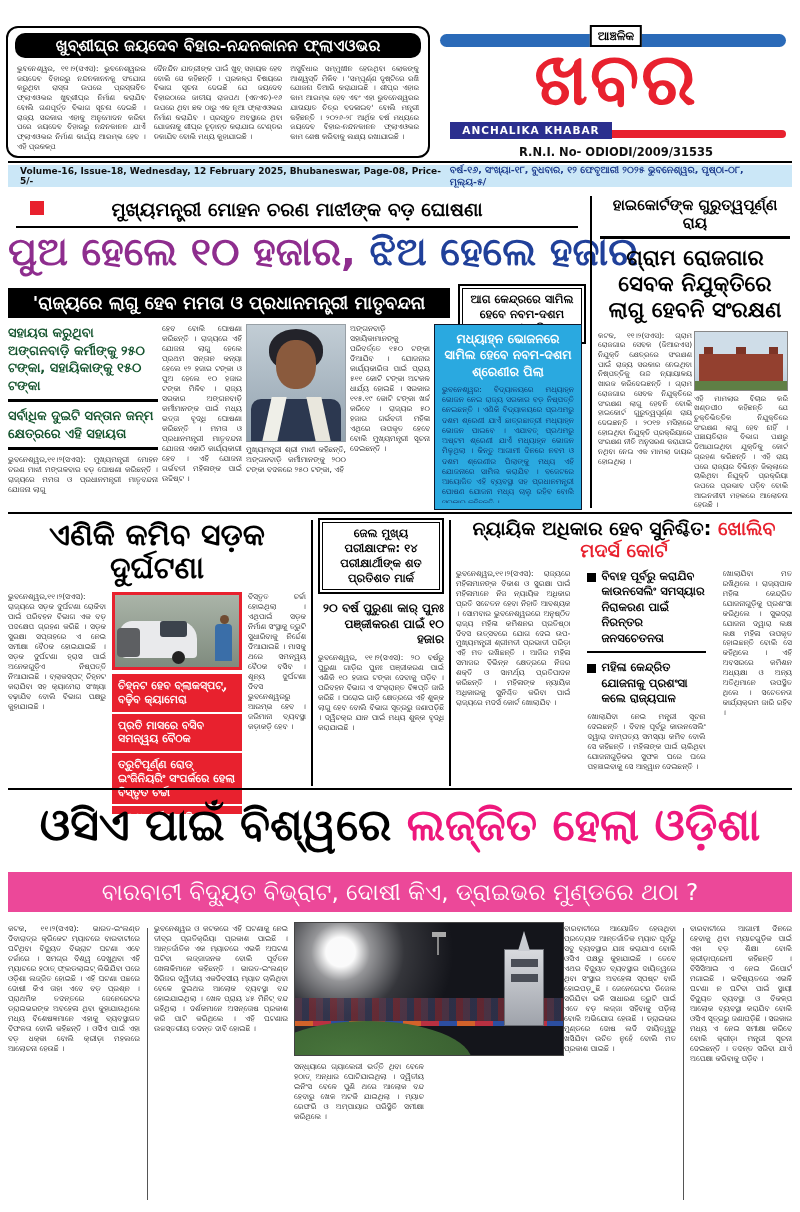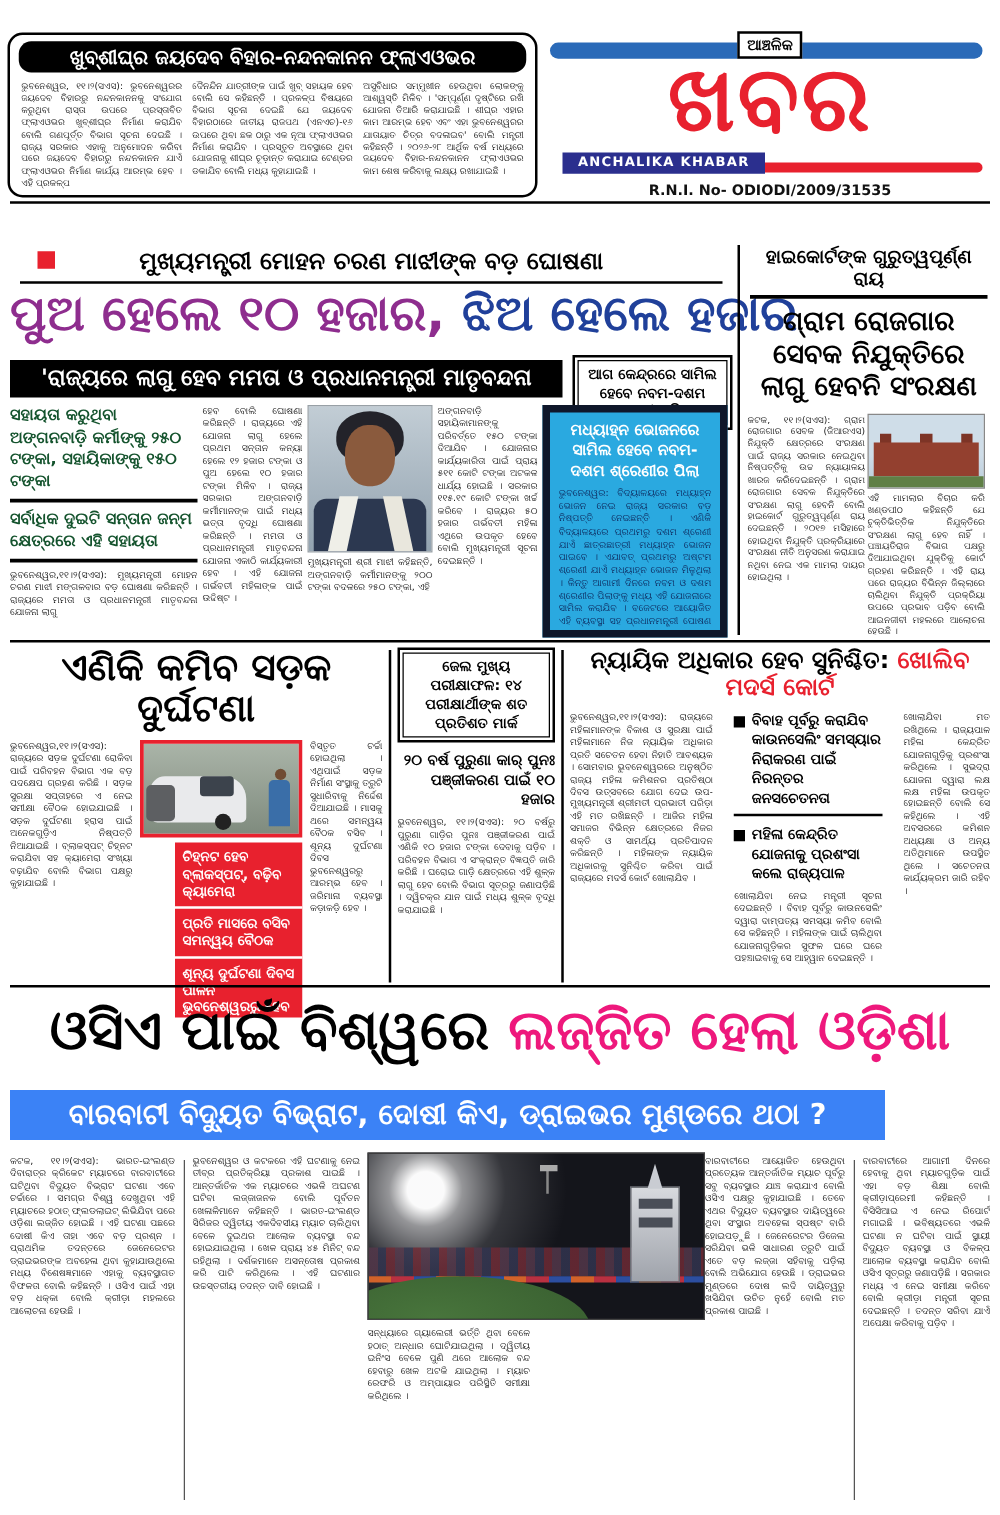--- a/index.html
+++ b/index.html
@@ -52,21 +52,21 @@
 
   
   .photo-cm{position:relative;width:100%;height:118px;background:linear-gradient(180deg,#c2cdd5,#93a3b0);border:1px solid #98a0a6;overflow:hidden;}
   .cm-hair{position:absolute;top:4px;left:22%;width:56%;height:36%;background:#23232a;border-radius:50% 50% 45% 45%;}
   .cm-face{position:absolute;top:13%;left:30%;width:40%;height:42%;background:#8a5a3d;border-radius:46%;}
   .cm-body{position:absolute;bottom:0;left:4%;width:92%;height:36%;background:#2c3850;border-radius:10px 10px 0 0;}
   .cm-stole-l{position:absolute;bottom:0;left:20%;width:15%;height:38%;background:#efefe8;transform:skewX(-12deg);}
   .cm-stole-r{position:absolute;bottom:0;right:20%;width:15%;height:38%;background:#e9e7dd;transform:skewX(12deg);}
 
   
-  .cyanbox{background:#2aa9e0;border:6px solid #0f172a;height:186px;padding:6px 7px;overflow:hidden;}
+  .cyanbox{background:#2aa9e0;border:1px solid #0f172a;height:186px;padding:6px 7px;overflow:hidden;}
   .cb-title{color:#fff;font-weight:700;font-size:12.5px;line-height:1.3;text-align:center;margin-bottom:5px;}
   .cb-body{font-size:7.6px;line-height:1.35;color:#0e2a5e;text-align:justify;overflow:hidden;height:118px;}
 
   
   .hc{position:absolute;left:598px;top:192px;width:194px;height:318px;}
   .hc-kicker{font-weight:700;font-size:15px;text-align:center;border-bottom:3px solid #000;padding-bottom:4px;margin:4px 2px 0;}
   .hc-headline{font-weight:700;font-size:21.5px;line-height:1.22;text-align:center;margin-top:6px;}
   .hc-cols{display:flex;gap:2px;margin-top:7px;}
   .hc-cols .t{width:94px;height:196px;font-size:7.3px;}
   .photo-hc{position:relative;width:100%;height:60px;background:linear-gradient(180deg,#cfdde8 55%,#b9cbd8);border:1px solid #888;overflow:hidden;margin-bottom:3px;}
@@ -80,21 +80,21 @@
   .acc-row{display:flex;gap:6px;margin-top:8px;height:222px;overflow:hidden;}
   .acc-c1{width:98px;} .acc-c2{width:130px;overflow:hidden;} .acc-c3{width:58px;}
   .acc-c1 .t,.acc-c3 .t{height:222px;}
   .photo-car{position:relative;height:78px;background:linear-gradient(180deg,#aab4a8,#7f8b7e);border:3px solid #e8212e;overflow:hidden;}
   .car-body{position:absolute;left:4%;bottom:12%;width:62%;height:52%;background:#e9eaec;border-radius:12px 18px 4px 6px;}
   .car-crush{position:absolute;left:2%;bottom:14%;width:18%;height:40%;background:#5d5f62;border-radius:4px;}
   .car-glass{position:absolute;left:36%;bottom:42%;width:22%;height:22%;background:#3c434c;border-radius:3px;}
   .car-wheel{position:absolute;left:46%;bottom:4%;width:13px;height:13px;background:#222;border-radius:50%;}
   .car-person{position:absolute;right:6%;bottom:8%;width:13%;height:52%;background:#3a6ea8;border-radius:4px 4px 0 0;}
   .car-head{position:absolute;right:8%;bottom:60%;width:9px;height:9px;background:#704c33;border-radius:50%;}
-  .panel{background:#e8212e;color:#fff;margin-top:4px;margin-left:28px;}
+  .panel{background:#e8212e;color:#fff;margin-top:4px;}
   .panel-item{padding:5px 6px;font-weight:700;font-size:11px;line-height:1.25;border-top:2px solid #fff;}
   .panel-item:first-child{border-top:none;}
 
   
   .centercol{position:absolute;left:318px;top:518px;width:126px;height:270px;}
   .jailbox{height:76px;}
   .veh-subhead{font-weight:700;font-size:12px;text-align:right;line-height:1.3;margin:7px 0 5px;}
   .centercol .t{height:140px;}
 
   
@@ -106,21 +106,21 @@
   .crt-c1 .t{height:234px;} .crt-c3 .t{height:234px;}
   .blt{display:flex;gap:5px;margin-bottom:5px;}
   .blt-sq{flex:0 0 9px;height:9px;background:#000;margin-top:4px;}
   .blt-tx{font-weight:700;font-size:11.5px;line-height:1.35;}
   .blt-rule{height:2px;background:#000;margin:3px 0 7px;}
   .crt-c2 .t{height:108px;margin-top:4px;}
 
   
   .bigline{position:absolute;left:8px;top:792px;width:784px;text-align:center;font-weight:700;font-size:44px;line-height:1.5;white-space:nowrap;}
   .pk{color:#ee187c;}
-  .blackbar{position:absolute;left:8px;top:872px;width:700px;height:40px;background:#3b82f6;color:#fff;font-weight:700;font-size:23px;text-align:center;line-height:40px;overflow:hidden;}
+  .blackbar{position:absolute;left:8px;top:872px;width:784px;height:40px;background:#ec4899;color:#fff;font-weight:400;font-size:23px;text-align:center;line-height:40px;overflow:hidden;}
   .bottom{position:absolute;left:8px;top:920px;width:784px;height:288px;}
   .b-col{position:absolute;top:4px;height:282px;}
   .b1{left:0;width:132px;} .b2{left:146px;width:134px;} .b5{left:556px;width:112px;} .b6{left:682px;width:102px;}
   .b-col .t{height:282px;}
   .bp1{position:absolute;left:286px;top:142px;width:130px;height:144px;}
   .bp2{position:absolute;left:424px;top:142px;width:132px;height:144px;}
   .bp1 .t,.bp2 .t{height:144px;}
   .bvr{position:absolute;top:8px;width:1px;height:272px;background:#555;}
 
   
@@ -154,20 +154,24 @@
     <div class="m-bar"></div>
     <div class="m-label">ଆଞ୍ଚଳିକ</div>
     <div class="m-logo">ଖବର</div>
     <div class="m-swoosh"></div>
     <div class="m-badge">ANCHALIKA KHABAR</div>
     <div class="m-rni">R.N.I. No- ODIODI/2009/31535</div>
   </div>
 
   <div class="topline"></div>
 
+  <div class="dateline">
+    <span class="dl-en">Volume-16, Issue-18, Wednesday, 12 February 2025, Bhubaneswar, Page-08, Price-5/-</span>
+    <span class="dl-od">ବର୍ଷ-୧୬, ସଂଖ୍ୟା-୧୮, ବୁଧବାର, ୧୨ ଫେବୃଆରୀ ୨୦୨୫ ଭୁବନେଶ୍ୱର, ପୃଷ୍ଠା-୦୮, ମୂଲ୍ୟ-୫/</span>
+  </div>
 
   <div class="lead">
     <div class="kicker-wrap">
       <span class="red-sq"></span>
       <div class="kicker">ମୁଖ୍ୟମନ୍ତ୍ରୀ ମୋହନ ଚରଣ ମାଝୀଙ୍କ ବଡ଼ ଘୋଷଣା</div>
     </div>
     <div class="lead-headline">
       <span class="hl-purple">ପୁଅ ହେଲେ ୧୦ ହଜାର,</span><span class="hl-blue"> ଝିଅ ହେଲେ ହଜାର</span>
     </div>
     <div class="lead-banner">'ରାଜ୍ୟରେ ଲାଗୁ ହେବ ମମତା ଓ ପ୍ରଧାନମନ୍ତ୍ରୀ ମାତୃବନ୍ଦନା ଯୋଜନା'</div>
@@ -240,20 +244,21 @@
           <div class="car-body"></div>
           <div class="car-crush"></div>
           <div class="car-glass"></div>
           <div class="car-wheel"></div>
           <div class="car-person"></div>
           <div class="car-head"></div>
         </div>
         <div class="panel">
           <div class="panel-item">ଚିହ୍ନଟ ହେବ ବ୍ଲାକସ୍ପଟ୍‌, ବଢ଼ିବ କ୍ୟାମେରା</div>
           <div class="panel-item">ପ୍ରତି ମାସରେ ବସିବ ସମନ୍ୱୟ ବୈଠକ</div>
+          <div class="panel-item">ତ୍ରୁଟିପୂର୍ଣ୍ଣ ରୋଡ୍ ଇଂଜିନିୟରିଂ ସଂପର୍କରେ ହେଲା ବିସ୍ତୃତ ଚର୍ଚ୍ଚା</div>
           <div class="panel-item">ଶୂନ୍ୟ ଦୁର୍ଘଟଣା ଦିବସ ପାଳନ ଭୁବନେଶ୍ୱରରୁ ହେବ</div>
         </div>
       </div>
       <div class="acc-c3">
         <div class="t">ବିସ୍ତୃତ ଚର୍ଚ୍ଚା ହୋଇଥିଲା । ଏଥିପାଇଁ ସଡ଼କ ନିର୍ମାଣ ସଂସ୍ଥାକୁ ତ୍ରୁଟି ସୁଧାରିବାକୁ ନିର୍ଦ୍ଦେଶ ଦିଆଯାଇଛି । ମାସକୁ ଥରେ ସମନ୍ୱୟ ବୈଠକ ବସିବ । ଶୂନ୍ୟ ଦୁର୍ଘଟଣା ଦିବସ ଭୁବନେଶ୍ୱରରୁ ଆରମ୍ଭ ହେବ । ଜରିମାନା ବ୍ୟବସ୍ଥା କଡ଼ାକଡ଼ି ହେବ ।</div>
       </div>
     </div>
   </div>
 
   <div class="vr" style="left:311px;top:520px;height:266px;width:1.5px;"></div>

